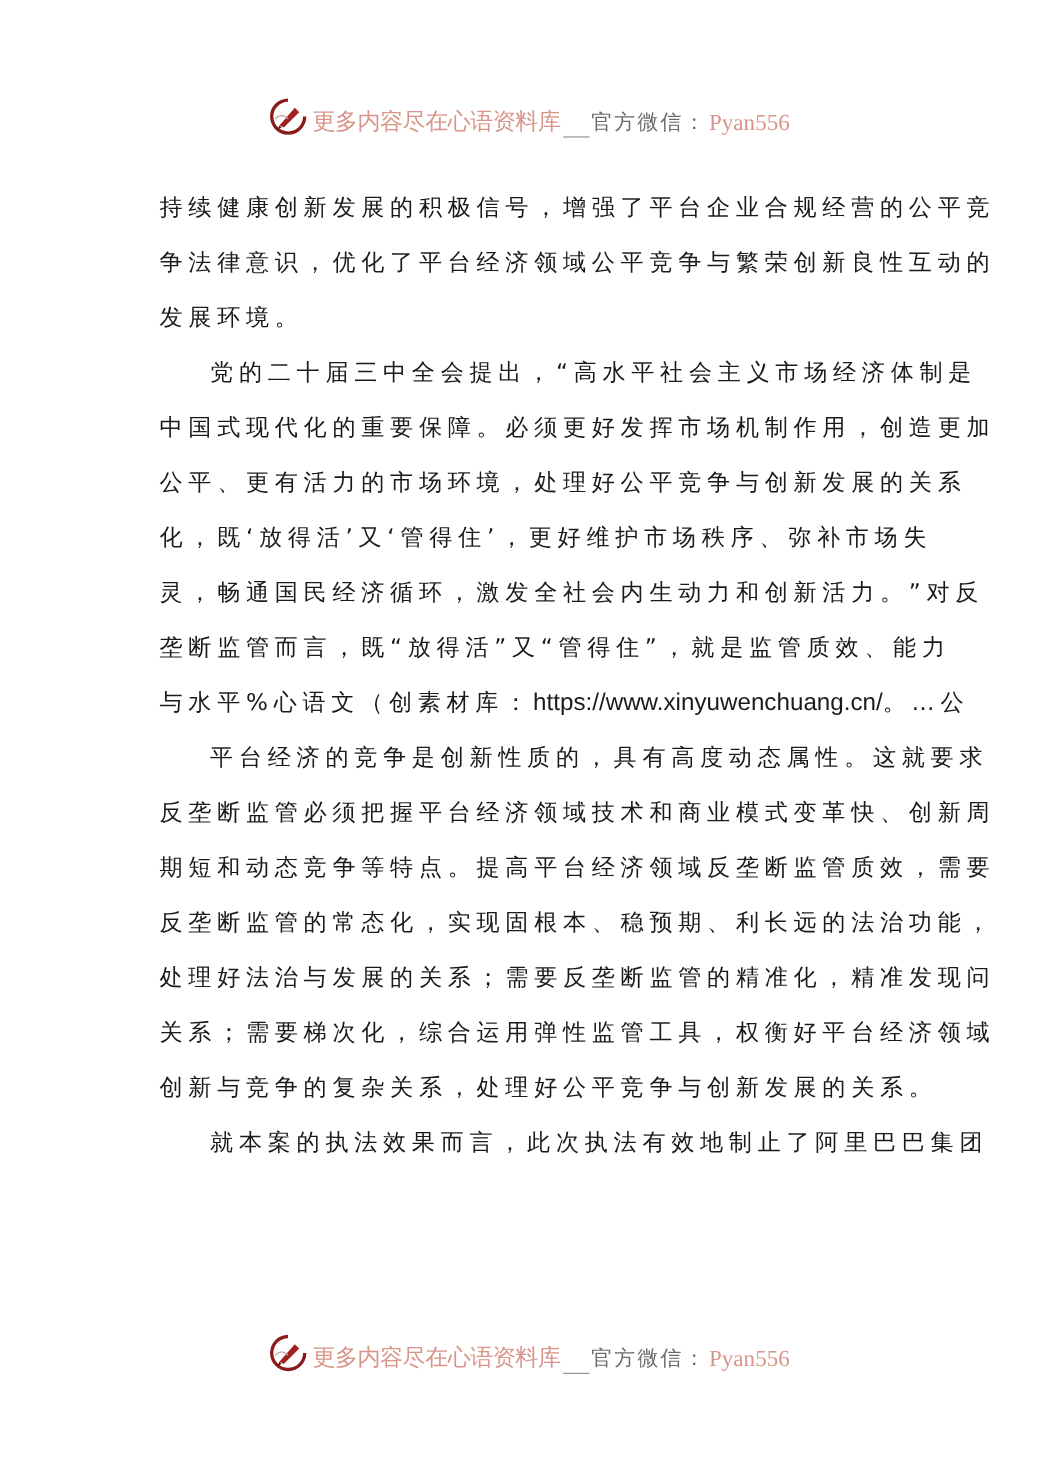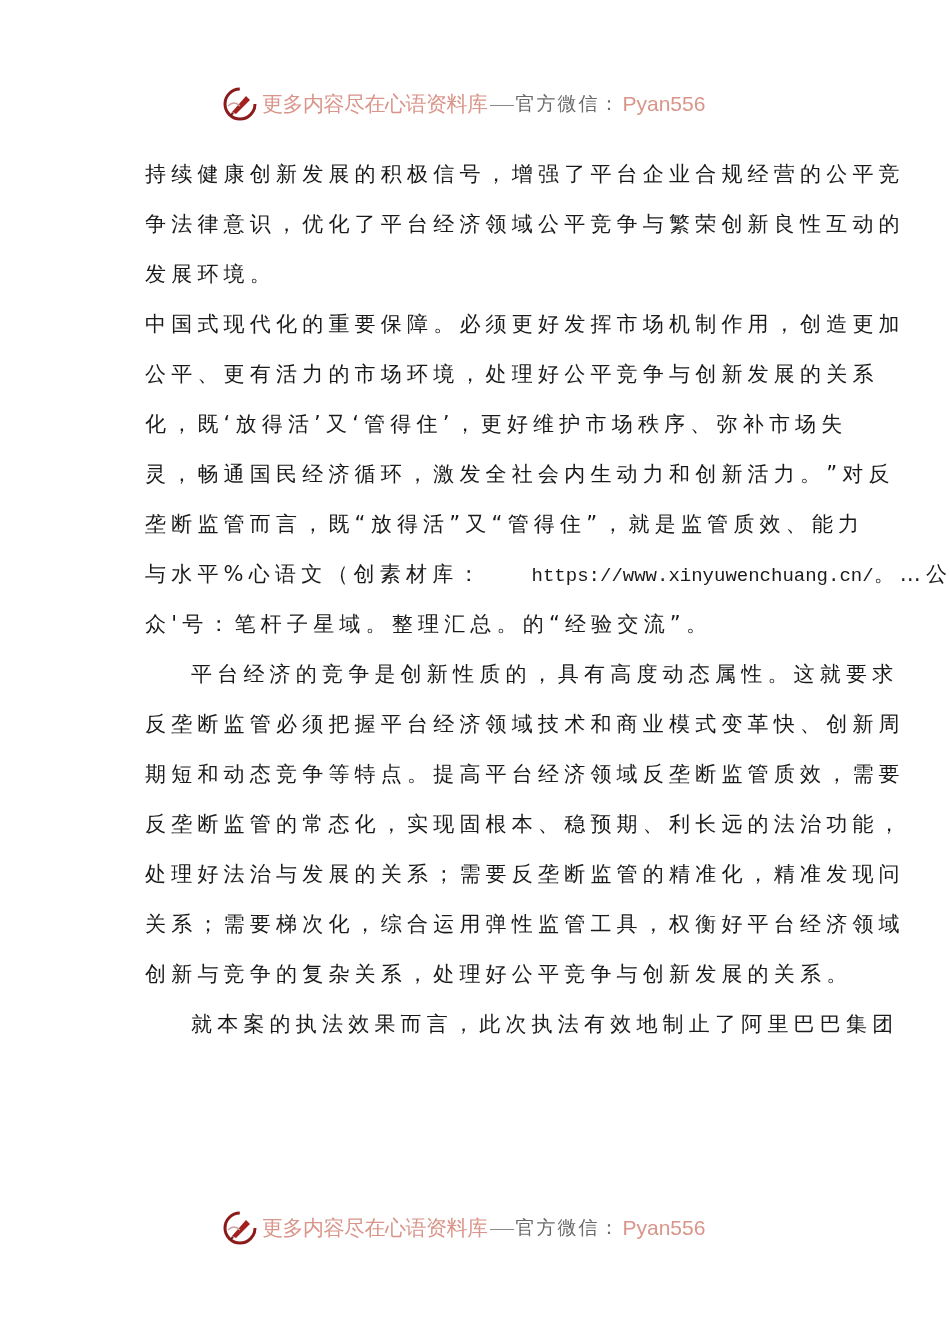--- a/index.html
+++ b/index.html
@@ -10,24 +10,24 @@
     body {
       width: 950px;
       height: 1344px;
       position: relative;
       overflow: hidden;
       font-family: "DejaVu Sans", sans-serif;
       color: #1a1a1a;
     }
     .banner {
       position: absolute;
-      left: 222px;
+      left: 244px;
       height: 40px;
       display: flex;
-      align-items: center;
+      align-items: flex-end;
       white-space: nowrap;
     }
     .banner.top { top: 84px; }
     .banner.bottom { top: 1208px; }
     .banner .logo {
       width: 36px;
       height: 36px;
       margin-right: 4px;
       display: inline-block;
     }
@@ -46,45 +46,44 @@
       position: relative;
       top: 1px;
     }
     .banner .wechat {
       font-family: "DejaVu Serif", serif;
       font-size: 19px;
       color: #6a6a6a;
       letter-spacing: 2px;
     }
     .banner .wechat-id {
-      font-family: Liberation Sans, sans-serif;
+      font-family: Liberation Serif, serif;
       font-size: 21px;
       color: #d9958a;
       margin-left: 2px;
     }
     .content {
       position: absolute;
       left: 145px;
-      top: 154px;
+      top: 168px;
       width: 664px;
     }
     .line {
       height: 50px;
       line-height: 40px;
       font-size: 21px;
       letter-spacing: 5.2px;
       white-space: nowrap;
       overflow: visible;
     }
     .line.indent { padding-left: 46px; }
     .line .url {
-      font-family: Liberation Mono, monospace;
+      font-family: Liberation Sans, sans-serif;
       letter-spacing: 0px;
-      font-size: 19px;
-      margin-left: 47px;
+      font-size: 22px;
     }
   </style>
 </head>
 <body>
 
 <div class="banner top">
   <span class="logo">
     <svg width="36" height="36" viewBox="0 0 36 36">
       <circle cx="18" cy="18" r="15" fill="none" stroke="#8b1a1a" stroke-width="3" stroke-dasharray="70 30"></circle>
       <path d="M10 26 L24 10 L28 14 L14 28 Z" fill="#a32020"></path>
@@ -95,29 +94,29 @@
   <span class="brand">更多内容尽在心语资料库</span>
   <span class="dash"></span>
   <span class="wechat">官方微信：</span>
   <span class="wechat-id">Pyan556</span>
 </div>
 
 <div class="content">
   <div class="line">持续健康创新发展的积极信号，增强了平台企业合规经营的公平竞</div>
   <div class="line">争法律意识，优化了平台经济领域公平竞争与繁荣创新良性互动的</div>
   <div class="line">发展环境。</div>
+  <div class="line indent">党的二十届三中全会提出，“高水平社会主义市场经济体制是</div>
   <div class="line">中国式现代化的重要保障。必须更好发挥市场机制作用，创造更加</div>
   <div class="line">公平、更有活力的市场环境，处理好公平竞争与创新发展的关系</div>
   <div class="line">化，既‘放得活’又‘管得住’，更好维护市场秩序、弥补市场失</div>
   <div class="line">灵，畅通国民经济循环，激发全社会内生动力和创新活力。”对反</div>
   <div class="line">垄断监管而言，既“放得活”又“管得住”，就是监管质效、能力</div>
   <div class="line">
     <span>与水平%心语文（创素材库：</span><span class="url">https://www.xinyuwenchuang.cn/</span><span>。…公</span>
   </div>
-  <div class="line">众'号：笔杆子星域。整理汇总。的“经验交流”。</div>
   <div class="line indent">平台经济的竞争是创新性质的，具有高度动态属性。这就要求</div>
   <div class="line">反垄断监管必须把握平台经济领域技术和商业模式变革快、创新周</div>
   <div class="line">期短和动态竞争等特点。提高平台经济领域反垄断监管质效，需要</div>
   <div class="line">反垄断监管的常态化，实现固根本、稳预期、利长远的法治功能，</div>
   <div class="line">处理好法治与发展的关系；需要反垄断监管的精准化，精准发现问</div>
   <div class="line">关系；需要梯次化，综合运用弹性监管工具，权衡好平台经济领域</div>
   <div class="line">创新与竞争的复杂关系，处理好公平竞争与创新发展的关系。</div>
   <div class="line indent">就本案的执法效果而言，此次执法有效地制止了阿里巴巴集团</div>
 </div>
 

